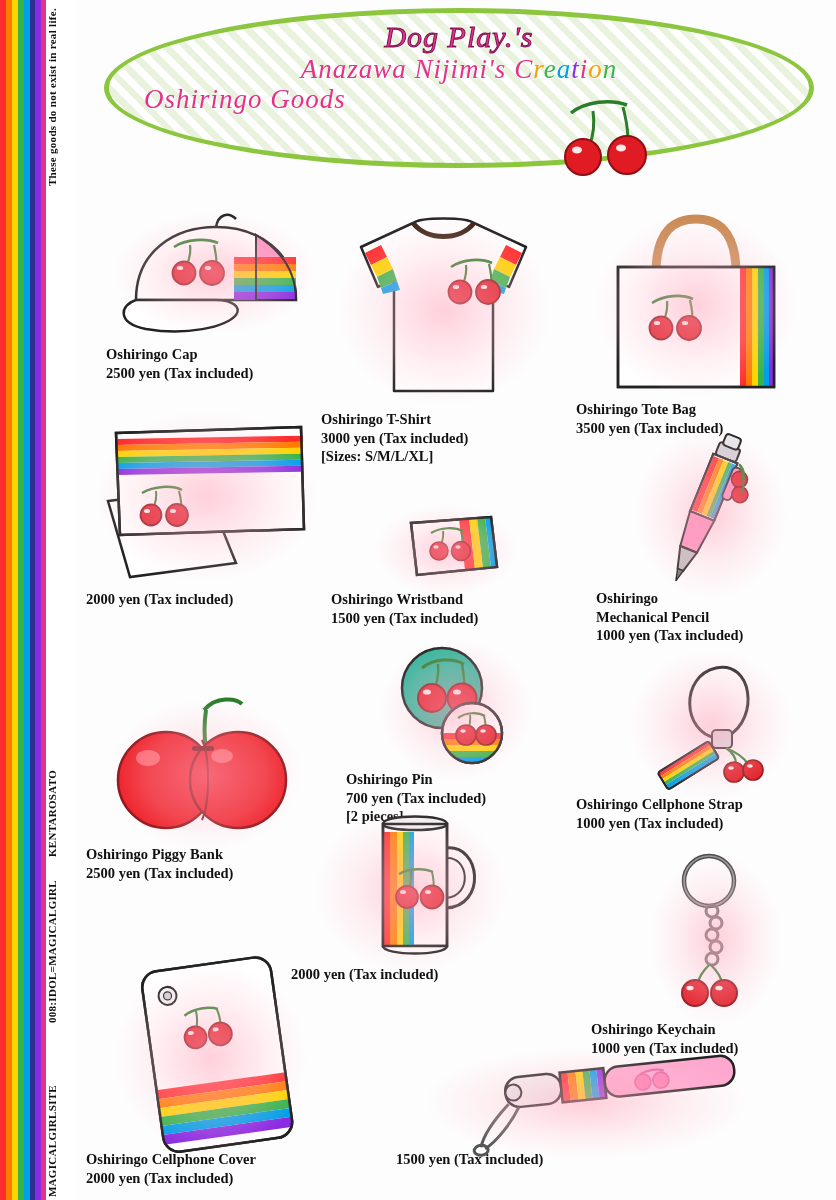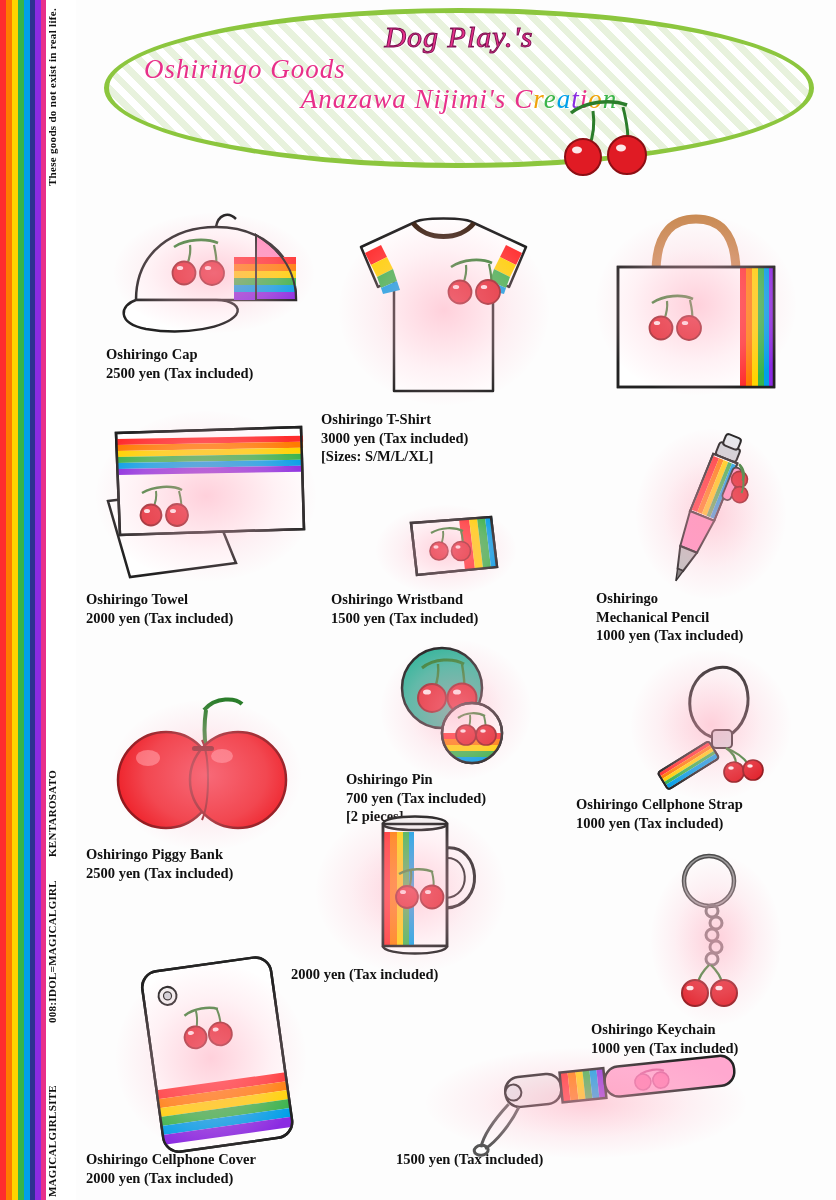--- a/index.html
+++ b/index.html
@@ -139,24 +139,24 @@
     <div class="vtext" id="v-kentaro">KENTAROSATO</div>
     <div class="vtext" id="v-idol">008:IDOL=MAGICALGIRL</div>
     <div class="vtext" id="v-magical">MAGICALGIRLSITE</div>
   </div>
 
   <div class="content">
 
     <div class="header-oval"></div>
     <div class="title-wrap">
       <div class="t-line t1">Dog Play.'s</div>
-      <div class="t-line t3" style="text-align:left;padding-left:40px">Oshiringo Goods</div>
       <div class="t-line t2">
         <span class="c1">Anazawa Nijimi's </span><span class="c1">C</span><span class="c2">r</span><span class="c3">e</span><span class="c4">a</span><span class="c5">t</span><span class="c1">i</span><span class="c2">o</span><span class="c3">n</span>
       </div>
+      <div class="t-line t3" style="text-align:left;padding-left:40px">Oshiringo Goods</div>
     </div>
 
     <div class="hdr-cherry">
       <svg width="130" height="80" viewBox="0 0 130 80">
         <path d="M40 18 C55 6, 80 4, 96 10" stroke="#2b7d2b" stroke-width="3.5" fill="none"></path>
         <path d="M62 16 C64 30, 62 42, 58 52" stroke="#2b7d2b" stroke-width="3" fill="none"></path>
         <path d="M92 12 C96 28, 98 42, 96 50" stroke="#2b7d2b" stroke-width="3" fill="none"></path>
         <circle cx="52" cy="62" r="18" fill="#e01b24" stroke="#8d0f14" stroke-width="2"></circle>
         <circle cx="96" cy="60" r="19" fill="#e01b24" stroke="#8d0f14" stroke-width="2"></circle>
         <ellipse cx="46" cy="55" rx="5" ry="3.4" fill="#ffffff" opacity="0.9"></ellipse>
@@ -247,20 +247,24 @@
           <rect x="42" y="72" width="156" height="120" fill="none" stroke="#222" stroke-width="2.5"></rect>
           <path d="M76 108 C88 100, 106 99, 117 104" stroke="#2b7d2b" stroke-width="2.6" fill="none"></path>
           <path d="M91 106 C92 114, 90 120, 88 125" stroke="#2b7d2b" stroke-width="2.2" fill="none"></path>
           <path d="M114 105 C116 114, 117 121, 116 125" stroke="#2b7d2b" stroke-width="2.2" fill="none"></path>
           <circle cx="85" cy="133" r="11.5" fill="#e01b24" stroke="#8d0f14" stroke-width="1.8"></circle>
           <circle cx="113" cy="133" r="12" fill="#e01b24" stroke="#8d0f14" stroke-width="1.8"></circle>
           <ellipse cx="81" cy="128" rx="3.2" ry="2.1" fill="#fff" opacity="0.92"></ellipse>
           <ellipse cx="109" cy="128" rx="3.2" ry="2.1" fill="#fff" opacity="0.92"></ellipse>
         </svg>
       </div>
+      <div class="caption">
+        <span class="nm">Oshiringo Tote Bag</span>
+        <span class="pr">3500 yen (Tax included)</span>
+      </div>
     </div>
 
     <div class="item" style="left:10px; top:405px; width:240px;">
       <div class="art">
         <div class="glow" style="left:10px;top:6px;width:220px;height:170px;"></div>
         <svg width="240" height="185" viewBox="0 0 240 185">
           <path d="M22 96 L120 84 L150 158 L44 172 Z" fill="#ffffff" stroke="#222" stroke-width="2.5"></path>
           <path d="M30 28 L215 22 L218 124 L34 130 Z" fill="#ffffff" stroke="#222" stroke-width="2.5"></path>
           <g>
             <rect x="31" y="34" width="186" height="6" fill="#ff2d2d" transform="rotate(-1 31 34)"></rect>
@@ -274,21 +278,20 @@
           <path d="M56 88 C68 81, 86 80, 96 85" stroke="#2b7d2b" stroke-width="2.5" fill="none"></path>
           <path d="M70 86 C71 93, 69 99, 67 103" stroke="#2b7d2b" stroke-width="2" fill="none"></path>
           <path d="M93 86 C95 94, 96 100, 95 104" stroke="#2b7d2b" stroke-width="2" fill="none"></path>
           <circle cx="65" cy="110" r="10.5" fill="#e01b24" stroke="#8d0f14" stroke-width="1.8"></circle>
           <circle cx="91" cy="110" r="11" fill="#e01b24" stroke="#8d0f14" stroke-width="1.8"></circle>
           <ellipse cx="61" cy="106" rx="3" ry="2" fill="#fff" opacity="0.92"></ellipse>
           <ellipse cx="87" cy="106" rx="3" ry="2" fill="#fff" opacity="0.92"></ellipse>
         </svg>
       </div>
       <div class="caption">
-        <span class="nm">Oshiringo Towel</span>
         <span class="pr">2000 yen (Tax included)</span>
       </div>
     </div>
 
     <div class="item" style="left:255px; top:505px; width:230px;">
       <div class="art">
         <div class="glow" style="left:45px;top:0px;width:140px;height:90px;"></div>
         <svg width="230" height="85" viewBox="0 0 230 85">
           <path d="M80 18 L160 12 L166 62 L86 70 Z" fill="#ffffff" stroke="#222" stroke-width="2.5"></path>
           <g>

